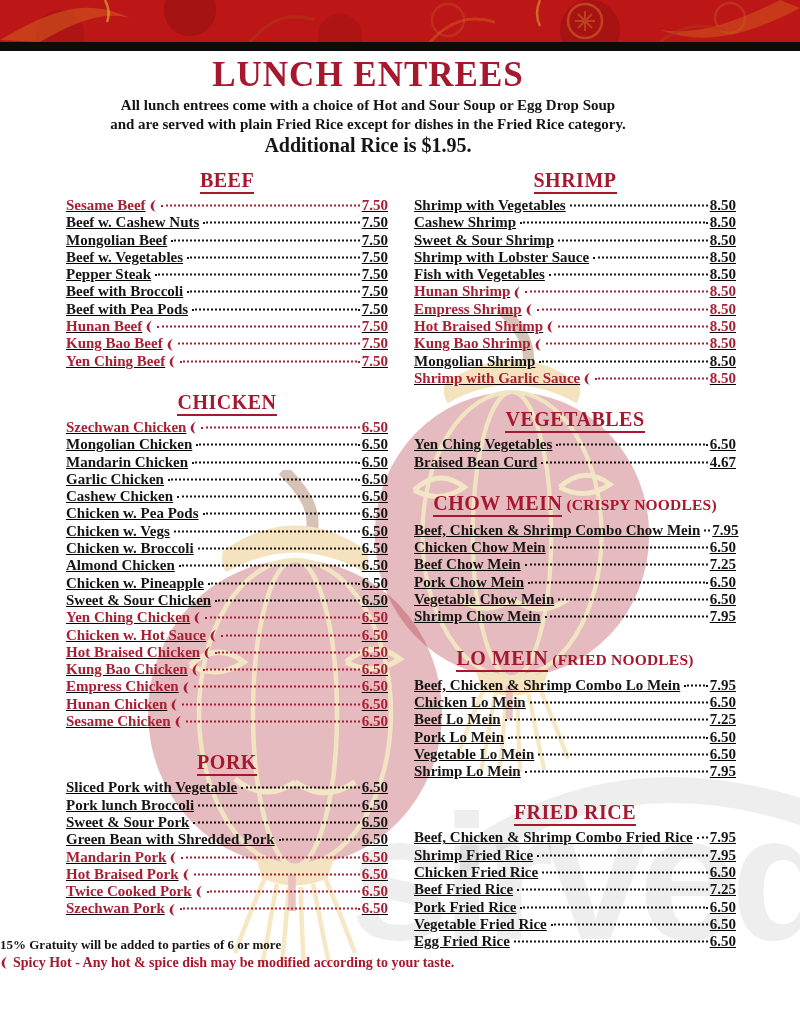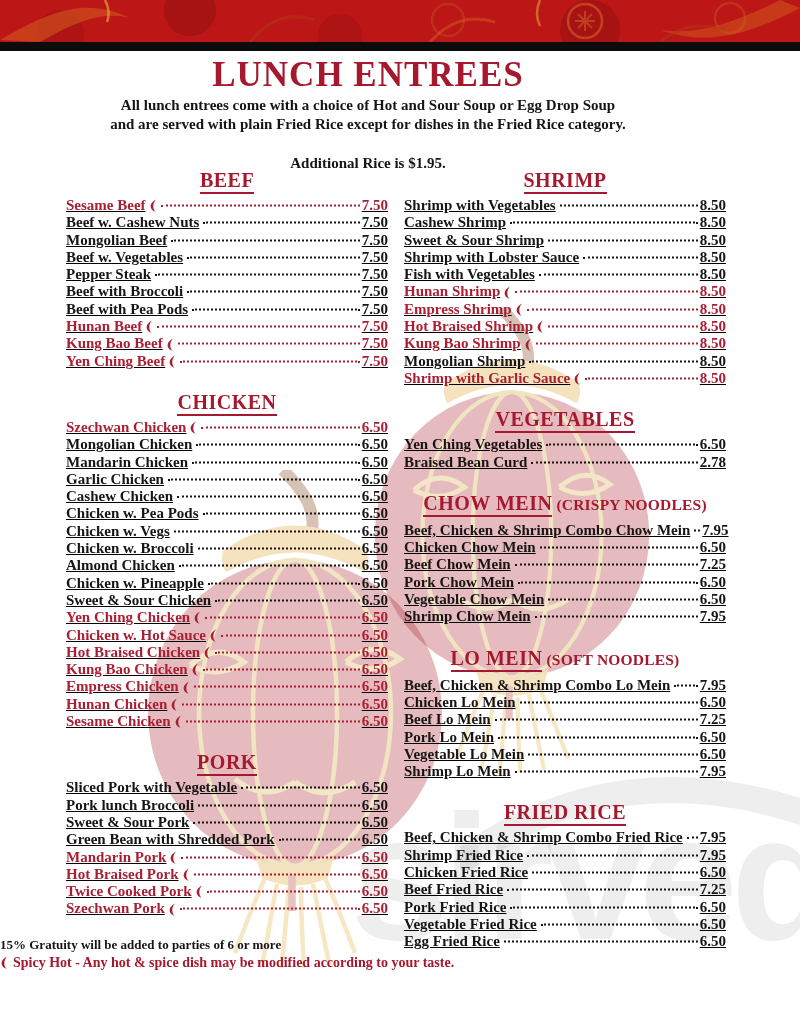--- a/index.html
+++ b/index.html
@@ -15,23 +15,23 @@
     font-family:"Liberation Serif", serif;
   }
   
   .banner{position:absolute;top:0;left:0;width:800px;height:42px;z-index:3;}
   .banner svg{display:block;width:800px;height:42px;}
   .black-bar{position:absolute;top:42px;left:0;width:800px;height:9px;background:#0d0c0c;z-index:3;}
   
   .masthead{position:absolute;top:53px;left:0;width:736px;text-align:center;z-index:2;}
   .masthead h1{margin:4px 0 3px;font-size:35px;line-height:36px;letter-spacing:1px;color:var(--accent);font-weight:700;}
   .sub{margin:0;font-size:15px;font-weight:700;color:var(--text);line-height:19px;}
-  .sub.big{font-size:15px;margin-top:20px;}
+  .sub.big{font-size:20px;margin-top:2px;}
   
-  .columns{position:absolute;top:168px;left:66px;width:670px;display:flex;gap:16px;z-index:2;}
+  .columns{position:absolute;top:168px;left:66px;width:670px;display:flex;gap:26px;z-index:2;}
   .col{width:322px;flex:0 0 322px;}
   .menu-section{margin:0 0 20px;}
   .sec-title{margin:0 0 5px;text-align:center;font-size:20px;line-height:24px;color:var(--accent);letter-spacing:.5px;font-weight:700;white-space:nowrap;}
   .sec-main{border-bottom:2px solid var(--accent);padding-bottom:1px;}
   .sec-sub{font-size:15.5px;letter-spacing:.2px;}
   ul.items{list-style:none;margin:0;padding:0;text-decoration:underline;}
   .item{display:flex;align-items:baseline;font-size:15px;font-weight:700;line-height:17.3px;color:var(--text);}
   .item.spicy-item{color:var(--spicy);}
   .item-name{white-space:nowrap;}
   .dots{flex:1 1 auto;min-width:6px;border-bottom:2.2px dotted currentColor;margin:0 2px 0 4px;transform:translateY(-3.5px);}
@@ -572,21 +572,21 @@
     <span class="item-name">Yen Ching Vegetables</span>
 
     <span class="dots"></span>
     <span class="price">6.50</span>
   </li>
 
   <li class="item">
     <span class="item-name">Braised Bean Curd</span>
 
     <span class="dots"></span>
-    <span class="price">2.78</span>
+    <span class="price">4.67</span>
   </li>
 </ul>
   </section>
 
   <section class="menu-section">
     <h2 class="sec-title"><span class="sec-main">CHOW MEIN</span><span class="sec-sub"> (CRISPY NOODLES)</span></h2>
     <ul class="items">
   <li class="item">
     <span class="item-name">Beef, Chicken &amp; Shrimp Combo Chow Mein</span>
 
@@ -625,21 +625,21 @@
   <li class="item">
     <span class="item-name">Shrimp Chow Mein</span>
 
     <span class="dots"></span>
     <span class="price">7.95</span>
   </li>
 </ul>
   </section>
 
   <section class="menu-section">
-    <h2 class="sec-title"><span class="sec-main">LO MEIN</span><span class="sec-sub"> (SOFT NOODLES)</span></h2>
+    <h2 class="sec-title"><span class="sec-main">LO MEIN</span><span class="sec-sub"> (FRIED NOODLES)</span></h2>
     <ul class="items">
   <li class="item">
     <span class="item-name">Beef, Chicken &amp; Shrimp Combo Lo Mein</span>
 
     <span class="dots"></span>
     <span class="price">7.95</span>
   </li>
 
   <li class="item">
     <span class="item-name">Chicken Lo Mein</span>

